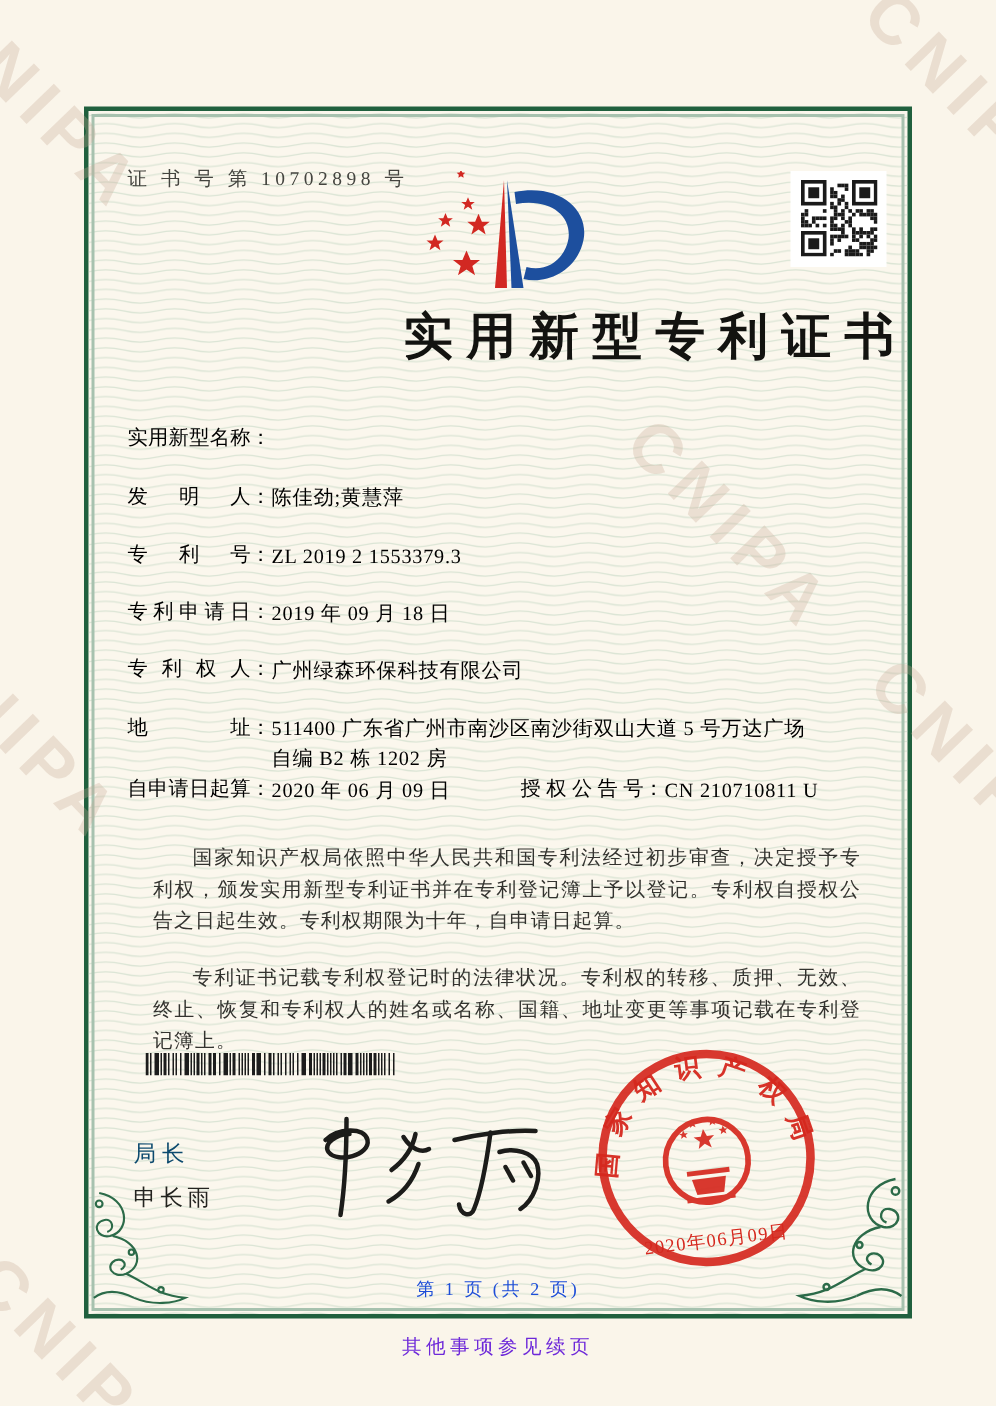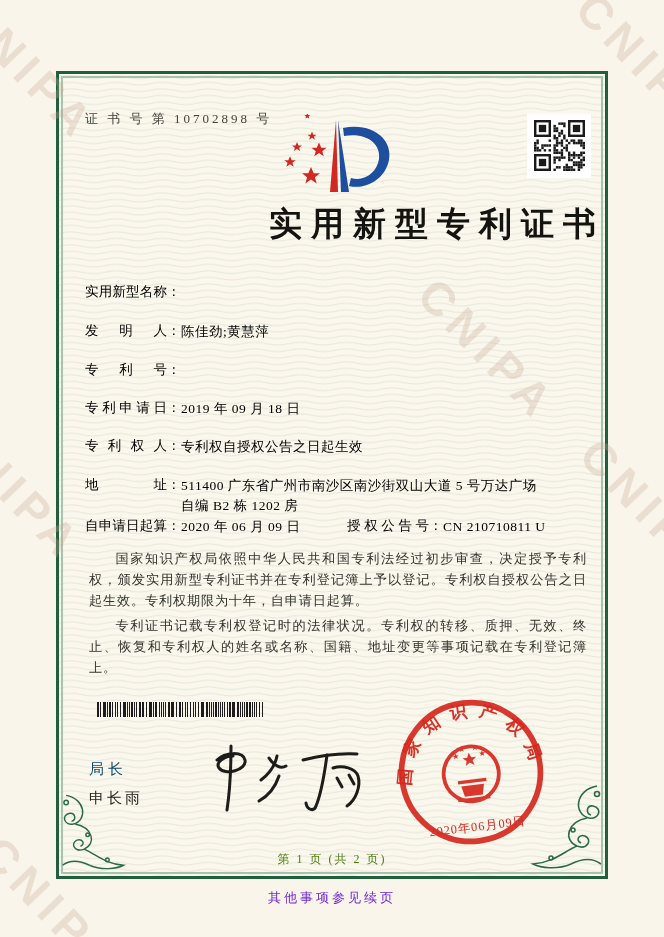--- a/index.html
+++ b/index.html
@@ -27,29 +27,29 @@
     font-size:33px;font-weight:bold;color:#131310;letter-spacing:9px;text-indent:9px;
   }
   
   .row{position:absolute;display:flex;align-items:flex-start;font-size:13.5px;color:#000000;}
   .flabel{display:inline-block;width:82px;text-align:justify;text-align-last:justify;}
   .colon{display:inline-block;width:14px;}
   .fvalue{display:inline-block;max-width:420px;white-space:pre-line;line-height:20px;letter-spacing:0.5px;}
   
   .paras{position:absolute;left:26px;top:470px;width:506px;font-size:13.2px;line-height:21px;
          color:#33332f;letter-spacing:0.8px;text-align:justify;}
-  .paras p{margin:4px;text-indent:2em;}
+  .paras p{margin:17px;text-indent:2em;}
   
   .barcode{position:absolute;left:38px;top:628px;width:170px;height:15px;}
   .signer-title{position:absolute;left:30px;top:686px;font-size:15px;letter-spacing:4px;color:#0c4a6e;}
   .signer-name{position:absolute;left:30px;top:715px;font-size:15px;letter-spacing:3px;color:#23231f;font-family:Liberation Serif, serif;}
   .signature{position:absolute;left:136px;top:664px;width:180px;height:82px;}
   .seal{position:absolute;left:336px;top:622px;width:152px;height:152px;transform:rotate(-7deg);}
   .page-note{position:absolute;left:0;right:0;top:777px;text-align:center;font-size:12px;
-             letter-spacing:2px;color:#4d7c0f;}
+             letter-spacing:2px;color:#1d4ed8;}
   .ornament{position:absolute;pointer-events:none;}
   .orn-left{left:-6px;top:716px;width:80px;height:86px;transform:scaleX(-1);}
   .orn-right{left:468px;top:706px;width:80px;height:96px;}
   .footer-note{position:absolute;left:0;right:0;top:889px;text-align:center;font-size:13px;
                letter-spacing:3px;color:#6d28d9;}
   
   .wm{position:absolute;font-family:"Liberation Sans","DejaVu Sans",sans-serif;
       font-size:46px;font-weight:bold;letter-spacing:7px;color:rgba(198,168,148,0.30);
       transform:rotate(46deg);transform-origin:left top;pointer-events:none;z-index:6;white-space:nowrap;}
   .wm1{left:-14px;top:-12px;}
@@ -236,30 +236,31 @@
         <span class="colon">：</span>
     </div>
     <div class="row" style="left:26px;top:248px">
       <span class="flabel">发明人</span>
         <span class="colon">：</span>
         <span class="fvalue">陈佳劲;黄慧萍</span>
     </div>
     <div class="row" style="left:26px;top:287px">
       <span class="flabel">专利号</span>
         <span class="colon">：</span>
+        <span class="fvalue">ZL 2019 2 1553379.3</span>
     </div>
     <div class="row" style="left:26px;top:325px">
       <span class="flabel">专利申请日</span>
         <span class="colon">：</span>
         <span class="fvalue">2019 年 09 月 18 日</span>
     </div>
     <div class="row" style="left:26px;top:363px">
       <span class="flabel">专利权人</span>
         <span class="colon">：</span>
-        <span class="fvalue">专利权自授权公告之日起生效</span>
+        <span class="fvalue">广州绿森环保科技有限公司</span>
     </div>
     <div class="row" style="left:26px;top:402px">
       <span class="flabel">地址</span>
         <span class="colon">：</span>
         <span class="fvalue">511400 广东省广州市南沙区南沙街双山大道 5 号万达广场
 自编 B2 栋 1202 房</span>
     </div>
     <div class="row" style="left:26px;top:443px">
       <span class="flabel">自申请日起算</span>
         <span class="colon">：</span>

